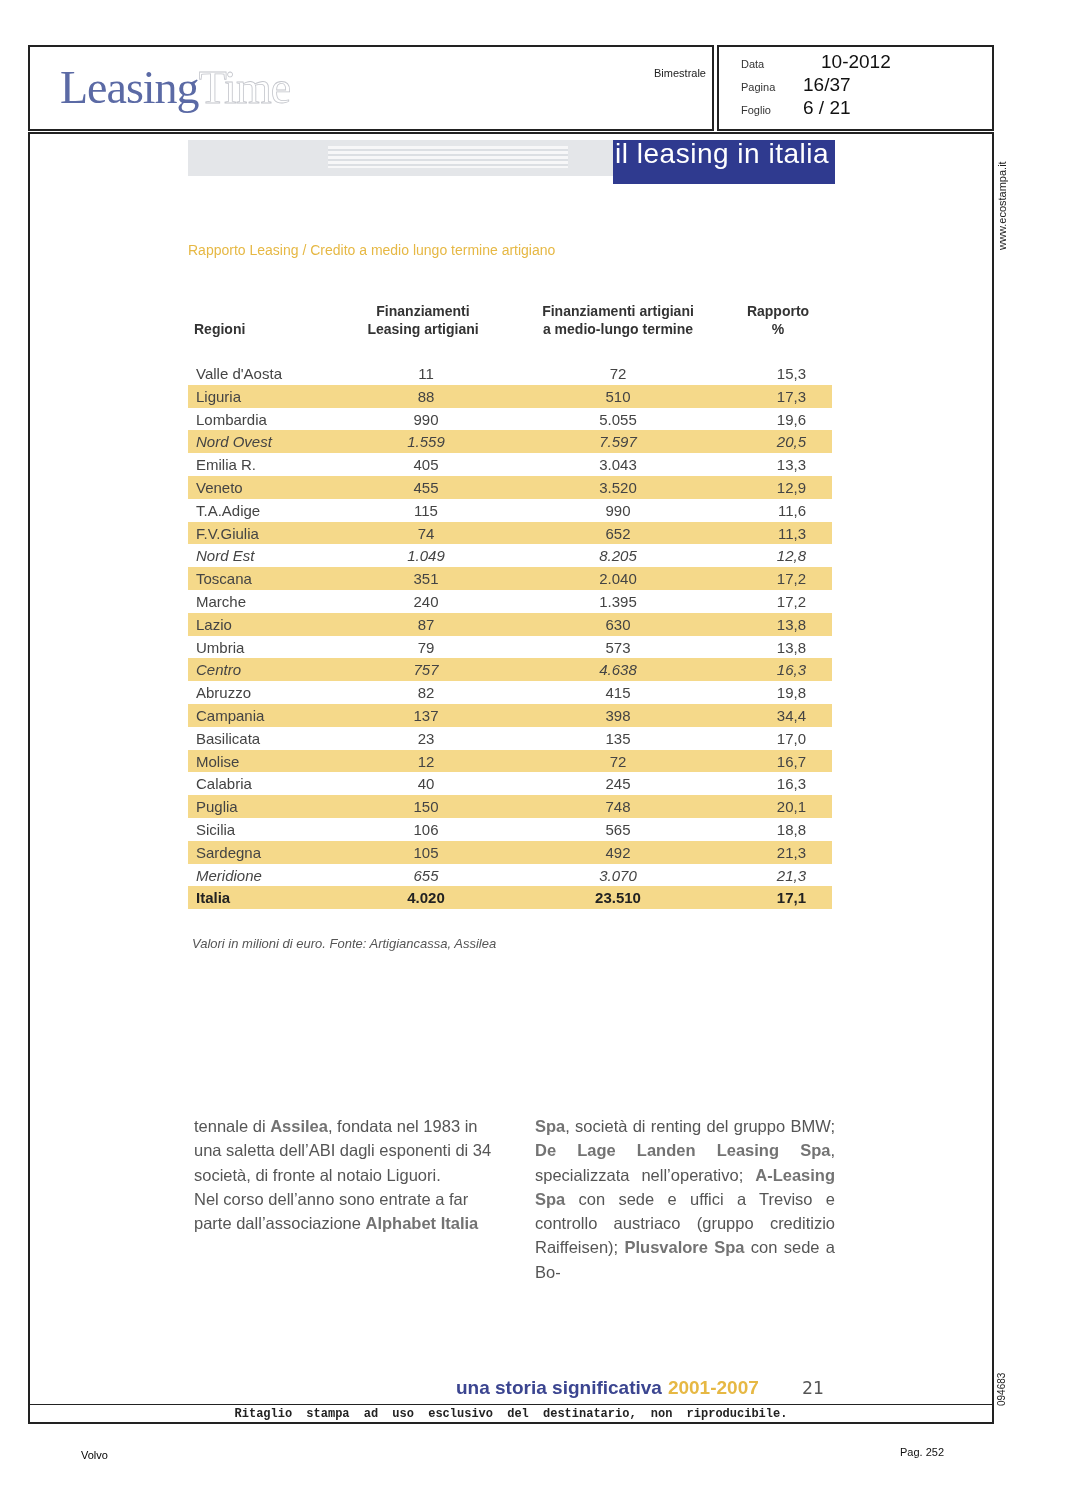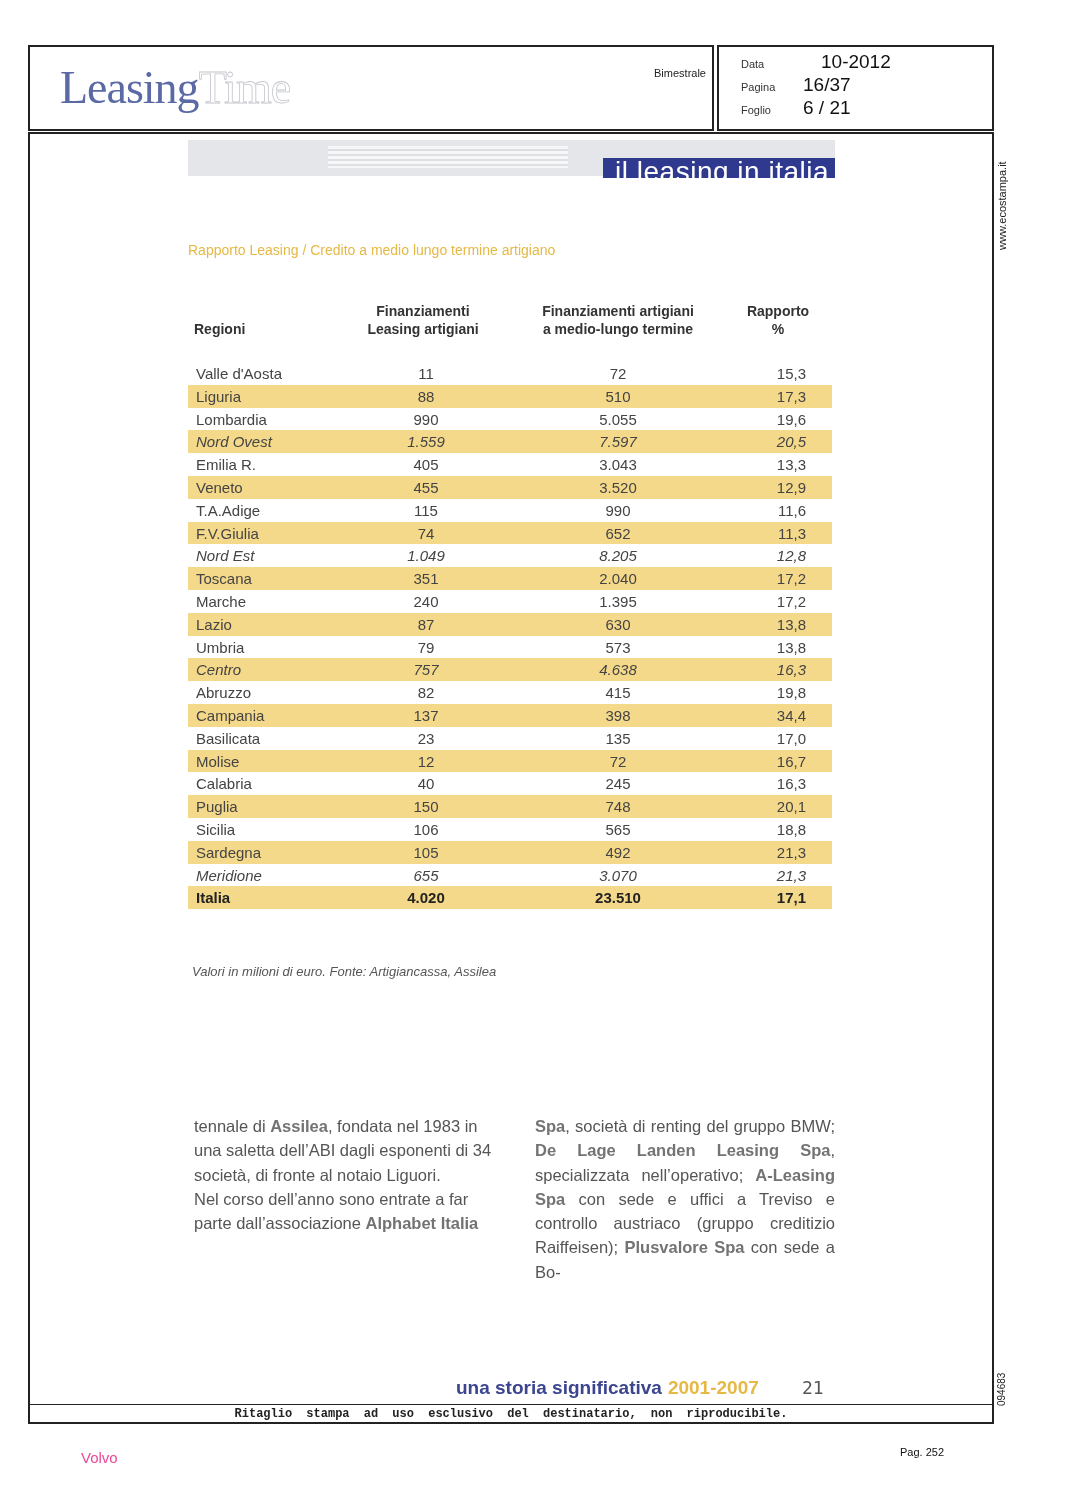--- a/index.html
+++ b/index.html
@@ -19,21 +19,21 @@
   .meta-row .k { font-size: 11px; color: #333; width: 62px; }
   .meta-row .v { font-size: 19px; color: #111; }
   #meta-data { top: 4px; }
   #meta-pagina { top: 27px; }
   #meta-foglio { top: 50px; }
   #meta-data .v { margin-left: 18px; }
 
   .banner { position: absolute; left: 158px; top: 6px; width: 647px; height: 36px; background: #e4e6e9; }
   .banner .stripes { position: absolute; left: 140px; top: 6px; width: 240px; height: 22px;
     background: repeating-linear-gradient(to bottom, #f7f7f8 0px, #f7f7f8 3px, #dcdfe3 3px, #dcdfe3 5px); }
-  .banner .title { position: absolute; right: 0; top: 0; height: 20px; background: #2f3a8f; color: #fff; font-size: 28px; line-height: 28px; padding: 0 6px 0 12px; letter-spacing: 0.5px; margin-top: 18px; }
+  .banner .title { position: absolute; right: 0; top: 0; height: 44px; background: #2f3a8f; color: #fff; font-size: 28px; line-height: 28px; padding: 0 6px 0 2px; letter-spacing: 0.5px; }
 
   .subtitle { position: absolute; left: 158px; top: 108px; font-size: 14px; color: #e6b844; }
 
   .thead { position: absolute; top: 168px; left: 158px; width: 647px; height: 40px; font-size: 14px; font-weight: bold; color: #333; font-family: "Liberation Sans Narrow", "Liberation Sans", sans-serif; }
   .thead div { position: absolute; text-align: center; line-height: 18px; }
   .th-reg { left: 6px; top: 18px; text-align: left !important; }
   .th-c1 { left: 160px; width: 150px; top: 0; }
   .th-c2 { left: 330px; width: 200px; top: 0; }
   .th-c3 { left: 540px; width: 100px; top: 0; }
 
@@ -41,37 +41,37 @@
   .row { position: relative; height: 22.8px; font-size: 15px; color: #444; }
   .row.hl { background: #f5d98a; }
   .row span { position: absolute; top: 3px; }
   .row .reg { left: 8px; }
   .row .c1 { left: 160px; width: 156px; text-align: center; }
   .row .c2 { left: 330px; width: 200px; text-align: center; }
   .row .c3 { right: 26px; text-align: right; }
   .row.sub { font-style: italic; }
   .row.total { font-weight: bold; color: #222; }
 
-  .note { position: absolute; left: 162px; top: 830px; font-size: 13px; font-style: italic; color: #555; }
+  .note { position: absolute; left: 162px; top: 802px; font-size: 13px; font-style: italic; color: #555; }
 
   .col { position: absolute; top: 980px; width: 300px; font-size: 16.5px; line-height: 24.3px; color: #555; }
   .col b { color: #737373; }
   #col-left { left: 164px; }
   #col-right { left: 505px; text-align: justify; }
 
   .footer-brand { position: absolute; left: 426px; top: 1243px; font-size: 19px; color: #3b4590; font-family: "Liberation Sans Narrow", "Liberation Sans", sans-serif; font-weight: bold; }
   .footer-brand .years { color: #e6b844; margin-left: 6px; }
   .footer-page { position: absolute; left: 772px; top: 1243px; font-size: 18px; color: #555; font-family: "DejaVu Sans Mono", monospace; }
   .footer-line { position: absolute; left: 0; top: 1270px; width: 962px; border-top: 1px solid #222; }
   .disclaimer { position: absolute; left: 0; top: 1273px; width: 962px; text-align: center; font-family: "Liberation Mono", monospace; font-size: 12px; font-weight: bold; word-spacing: 7px; color: #222; }
 
   .side-url { position: absolute; left: 996px; top: 250px; transform-origin: left top; transform: rotate(-90deg); font-size: 11px; color: #222; white-space: nowrap; }
   .side-code { position: absolute; left: 996px; top: 1406px; transform-origin: left top; transform: rotate(-90deg); font-size: 10px; color: #222; white-space: nowrap; }
 
-  .bottom-left { position: absolute; left: 81px; top: 1449px; font-size: 15px; color: #ec4899; }
+  .bottom-left { position: absolute; left: 81px; top: 1449px; font-size: 11px; color: #000000; }
   .bottom-right { position: absolute; left: 900px; top: 1446px; font-size: 11px; color: #111; }
 </style>
 </head>
 <body>
 
 <div class="box" id="hdr-left">
   <div class="logo">
     <span class="l1">Leasing</span><span class="l2">Time</span>
   </div>
   <div class="periodicity">Bimestrale</div>

